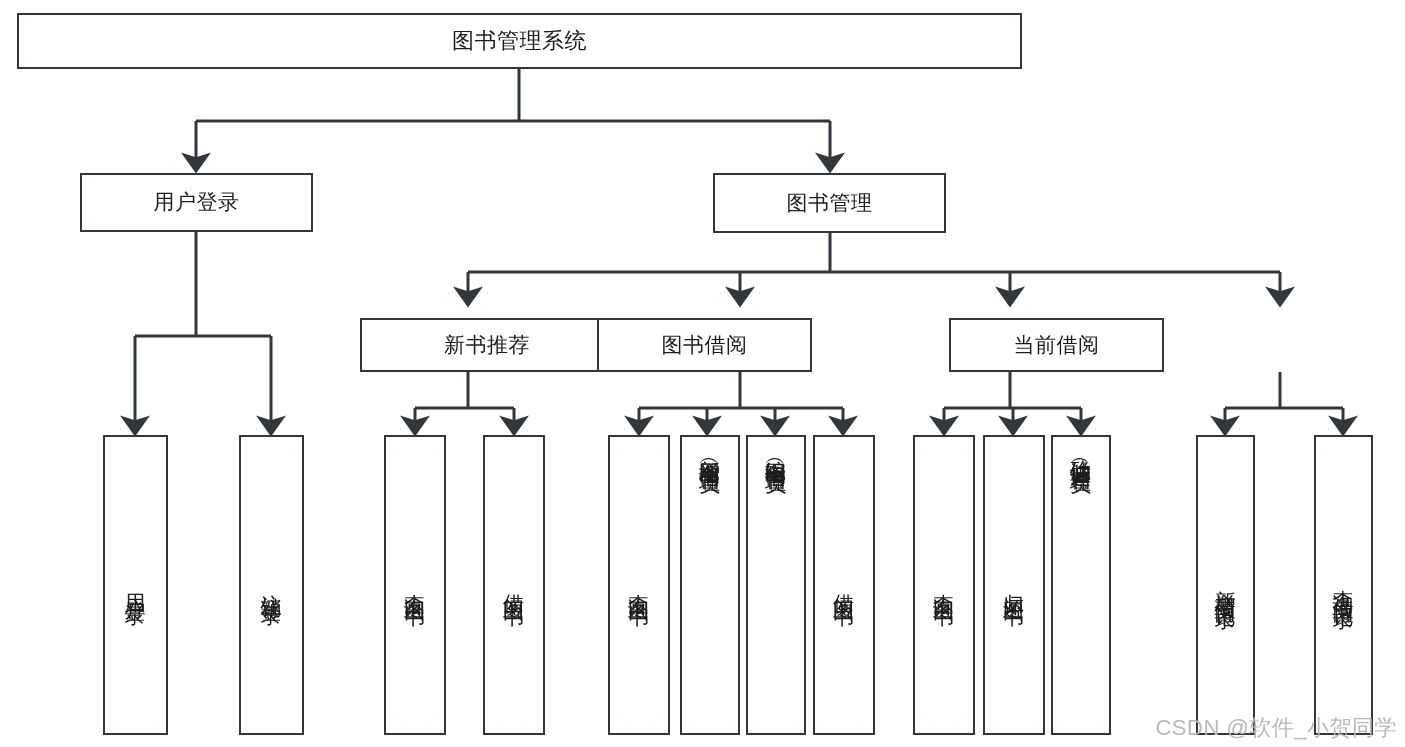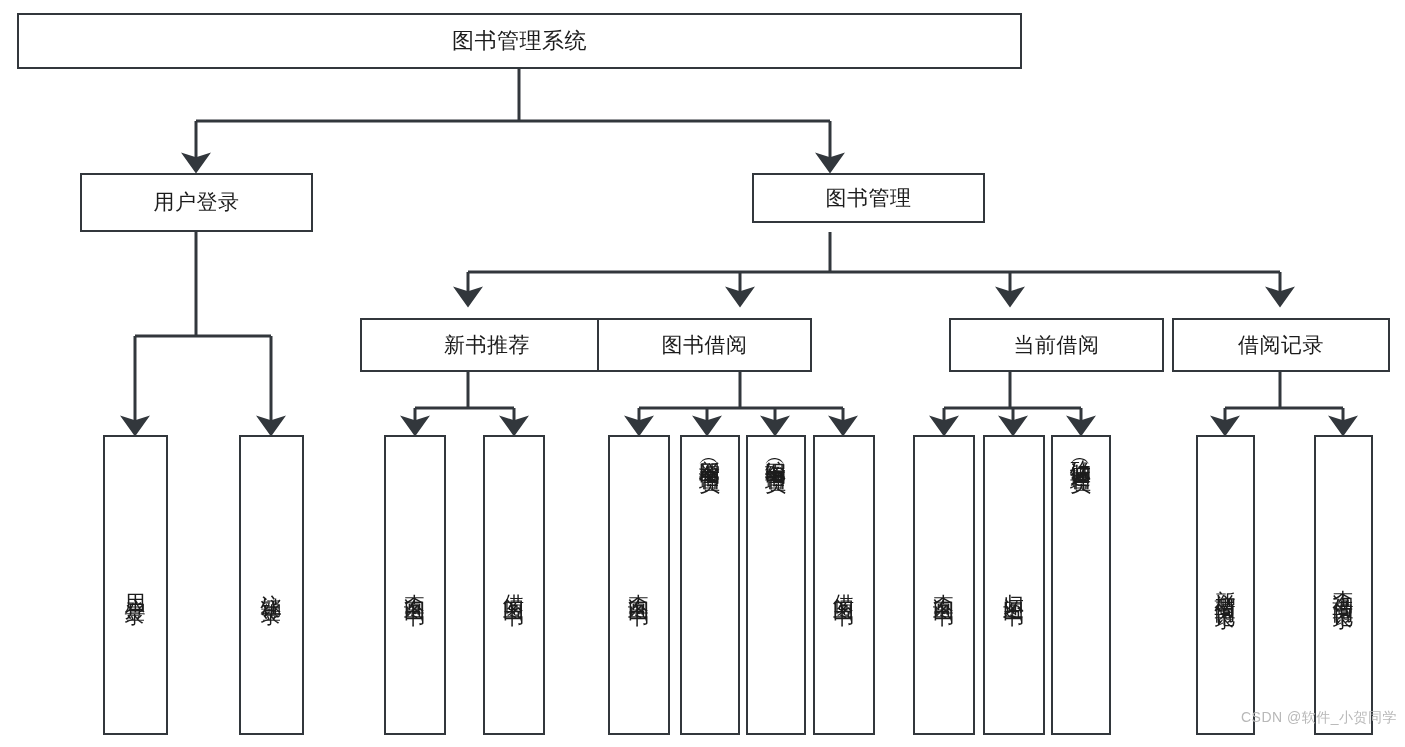--- a/index.html
+++ b/index.html
@@ -68,22 +68,22 @@
     position: absolute;
     left: 0;
     top: 0;
     width: 1405px;
     height: 747px;
     pointer-events: none;
   }
   .watermark {
     position: absolute;
     right: 8px;
-    bottom: 20px;
-    font-size: 14px;
+    bottom: 4px;
+    font-size: 22px;
     color: #b8b8b8;
     white-space: nowrap;
     letter-spacing: 0.5px;
   }
 </style>
 </head>
 <body>
 
 <div id="diagram-root">
 
@@ -138,36 +138,33 @@
     </g>
   </svg>
 
   <div class="node horizontal root" style="left:17px; top:13px; width:1005px; height:56px;">
     <span class="node-label">图书管理系统</span>
   </div>
 
   <div class="node horizontal" style="left:80px; top:173px; width:233px; height:59px;">
     <span class="node-label">用户登录</span>
   </div>
-  <div class="node horizontal" style="left:713px; top:173px; width:233px; height:50px;margin-left:39px;">
+  <div class="node horizontal" style="left:713px; top:173px; width:233px; height:60px;">
     <span class="node-label">图书管理</span>
   </div>
 
   <div class="node horizontal" style="left:360px; top:318px; width:254px; height:54px;">
     <span class="node-label">新书推荐</span>
   </div>
   <div class="node horizontal" style="left:597px; top:318px; width:215px; height:54px;">
     <span class="node-label">图书借阅</span>
   </div>
   <div class="node horizontal" style="left:949px; top:318px; width:215px; height:54px;">
     <span class="node-label">当前借阅</span>
   </div>
-  <div class="node horizontal" style="left:1172px; top:318px; width:218px; height:54px;">
-    <span class="node-label">借阅记录</span>
-  </div>
 
   <div class="node vertical centered" style="left:103px; top:435px; width:65px; height:300px;">
     <span class="node-label">用户登录</span>
   </div>
   <div class="node vertical centered" style="left:239px; top:435px; width:65px; height:300px;">
     <span class="node-label">注销登录</span>
   </div>
 
   <div class="node vertical centered" style="left:384px; top:435px; width:62px; height:300px;">
     <span class="node-label">查询图书</span>

